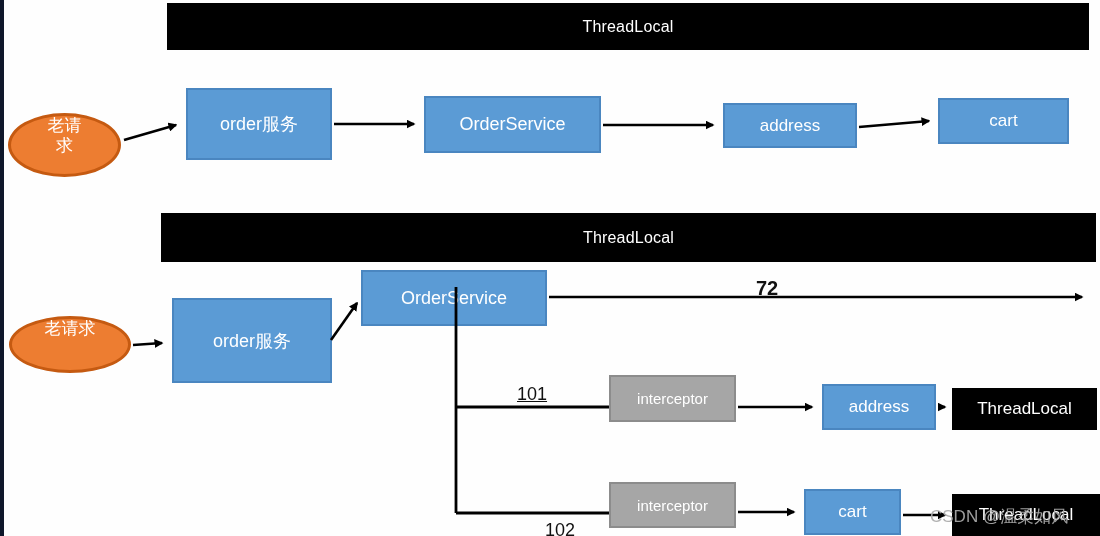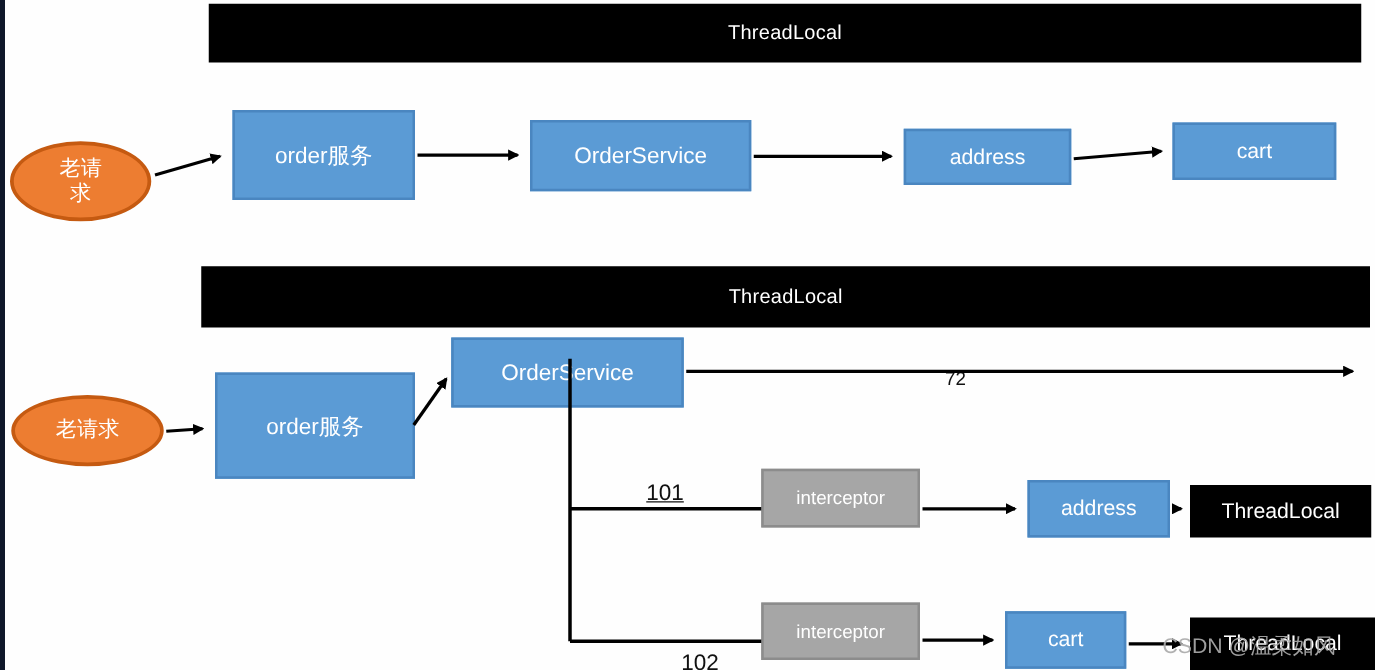--- a/index.html
+++ b/index.html
@@ -18,21 +18,21 @@
   .box{
     position:absolute;display:flex;align-items:center;justify-content:center;
     color:#fff;box-sizing:border-box;text-align:right;
   }
   .blue{background:var(--blue,#5b9bd5);border:2px solid var(--blue-border,#4a86c0);font-size:18px;}
   .gray{background:var(--gray,#a6a6a6);border:2px solid var(--gray-border,#8c8c8c);font-size:15px;}
   .blackbox{background:var(--black,#000);font-size:17px;}
   .ellipse{
     position:absolute;background:var(--orange,#ed7d31);
     border:3px solid var(--orange-border,#c55a11);border-radius:50%;
-    display:flex;align-items:center;justify-content:center;
+    display:flex;align-items:flex-start;justify-content:center;
     color:#fff;font-size:17px;line-height:1.2;text-align:center;box-sizing:border-box;
   }
   .lbl{
     position:absolute;color:#111;font-size:18px;background:transparent;
   }
   svg.arrows{position:absolute;left:0;top:0;z-index:5;pointer-events:none;}
   .watermark{
     position:absolute;z-index:9;color:rgba(170,170,170,.92);
     font-size:17px;white-space:nowrap;
   }
@@ -69,21 +69,21 @@
   <div class="box blue" style="left:818px;top:384px;width:114px;height:46px;font-size:17px;">address</div>
 
   <div class="box blackbox" style="left:948px;top:388px;width:145px;height:42px;">ThreadLocal</div>
 
   <div class="box gray" style="left:605px;top:482px;width:127px;height:46px;">interceptor</div>
 
   <div class="box blue" style="left:800px;top:489px;width:97px;height:46px;font-size:17px;">cart</div>
 
   <div class="box blackbox" style="left:948px;top:494px;width:148px;height:42px;">ThreadLocal</div>
 
-  <div class="lbl" style="left:752px;top:295px;font-size:15px;">72</div>
+  <div class="lbl" style="left:752px;top:277px;font-size:20px;font-weight:bold;">72</div>
   <div class="lbl" style="left:513px;top:384px;text-decoration:underline;">101</div>
   <div class="lbl" style="left:541px;top:488px;margin-top:32px;">102</div>
 
   <svg class="arrows" width="1100" height="536" viewBox="0 0 1100 536">
     <defs>
       <marker id="ah" markerWidth="9" markerHeight="9" refX="7.5" refY="4.5" orient="auto" markerUnits="userSpaceOnUse">
         <path d="M0,0 L9,4.5 L0,9 z" fill="#000"></path>
       </marker>
     </defs>
 

